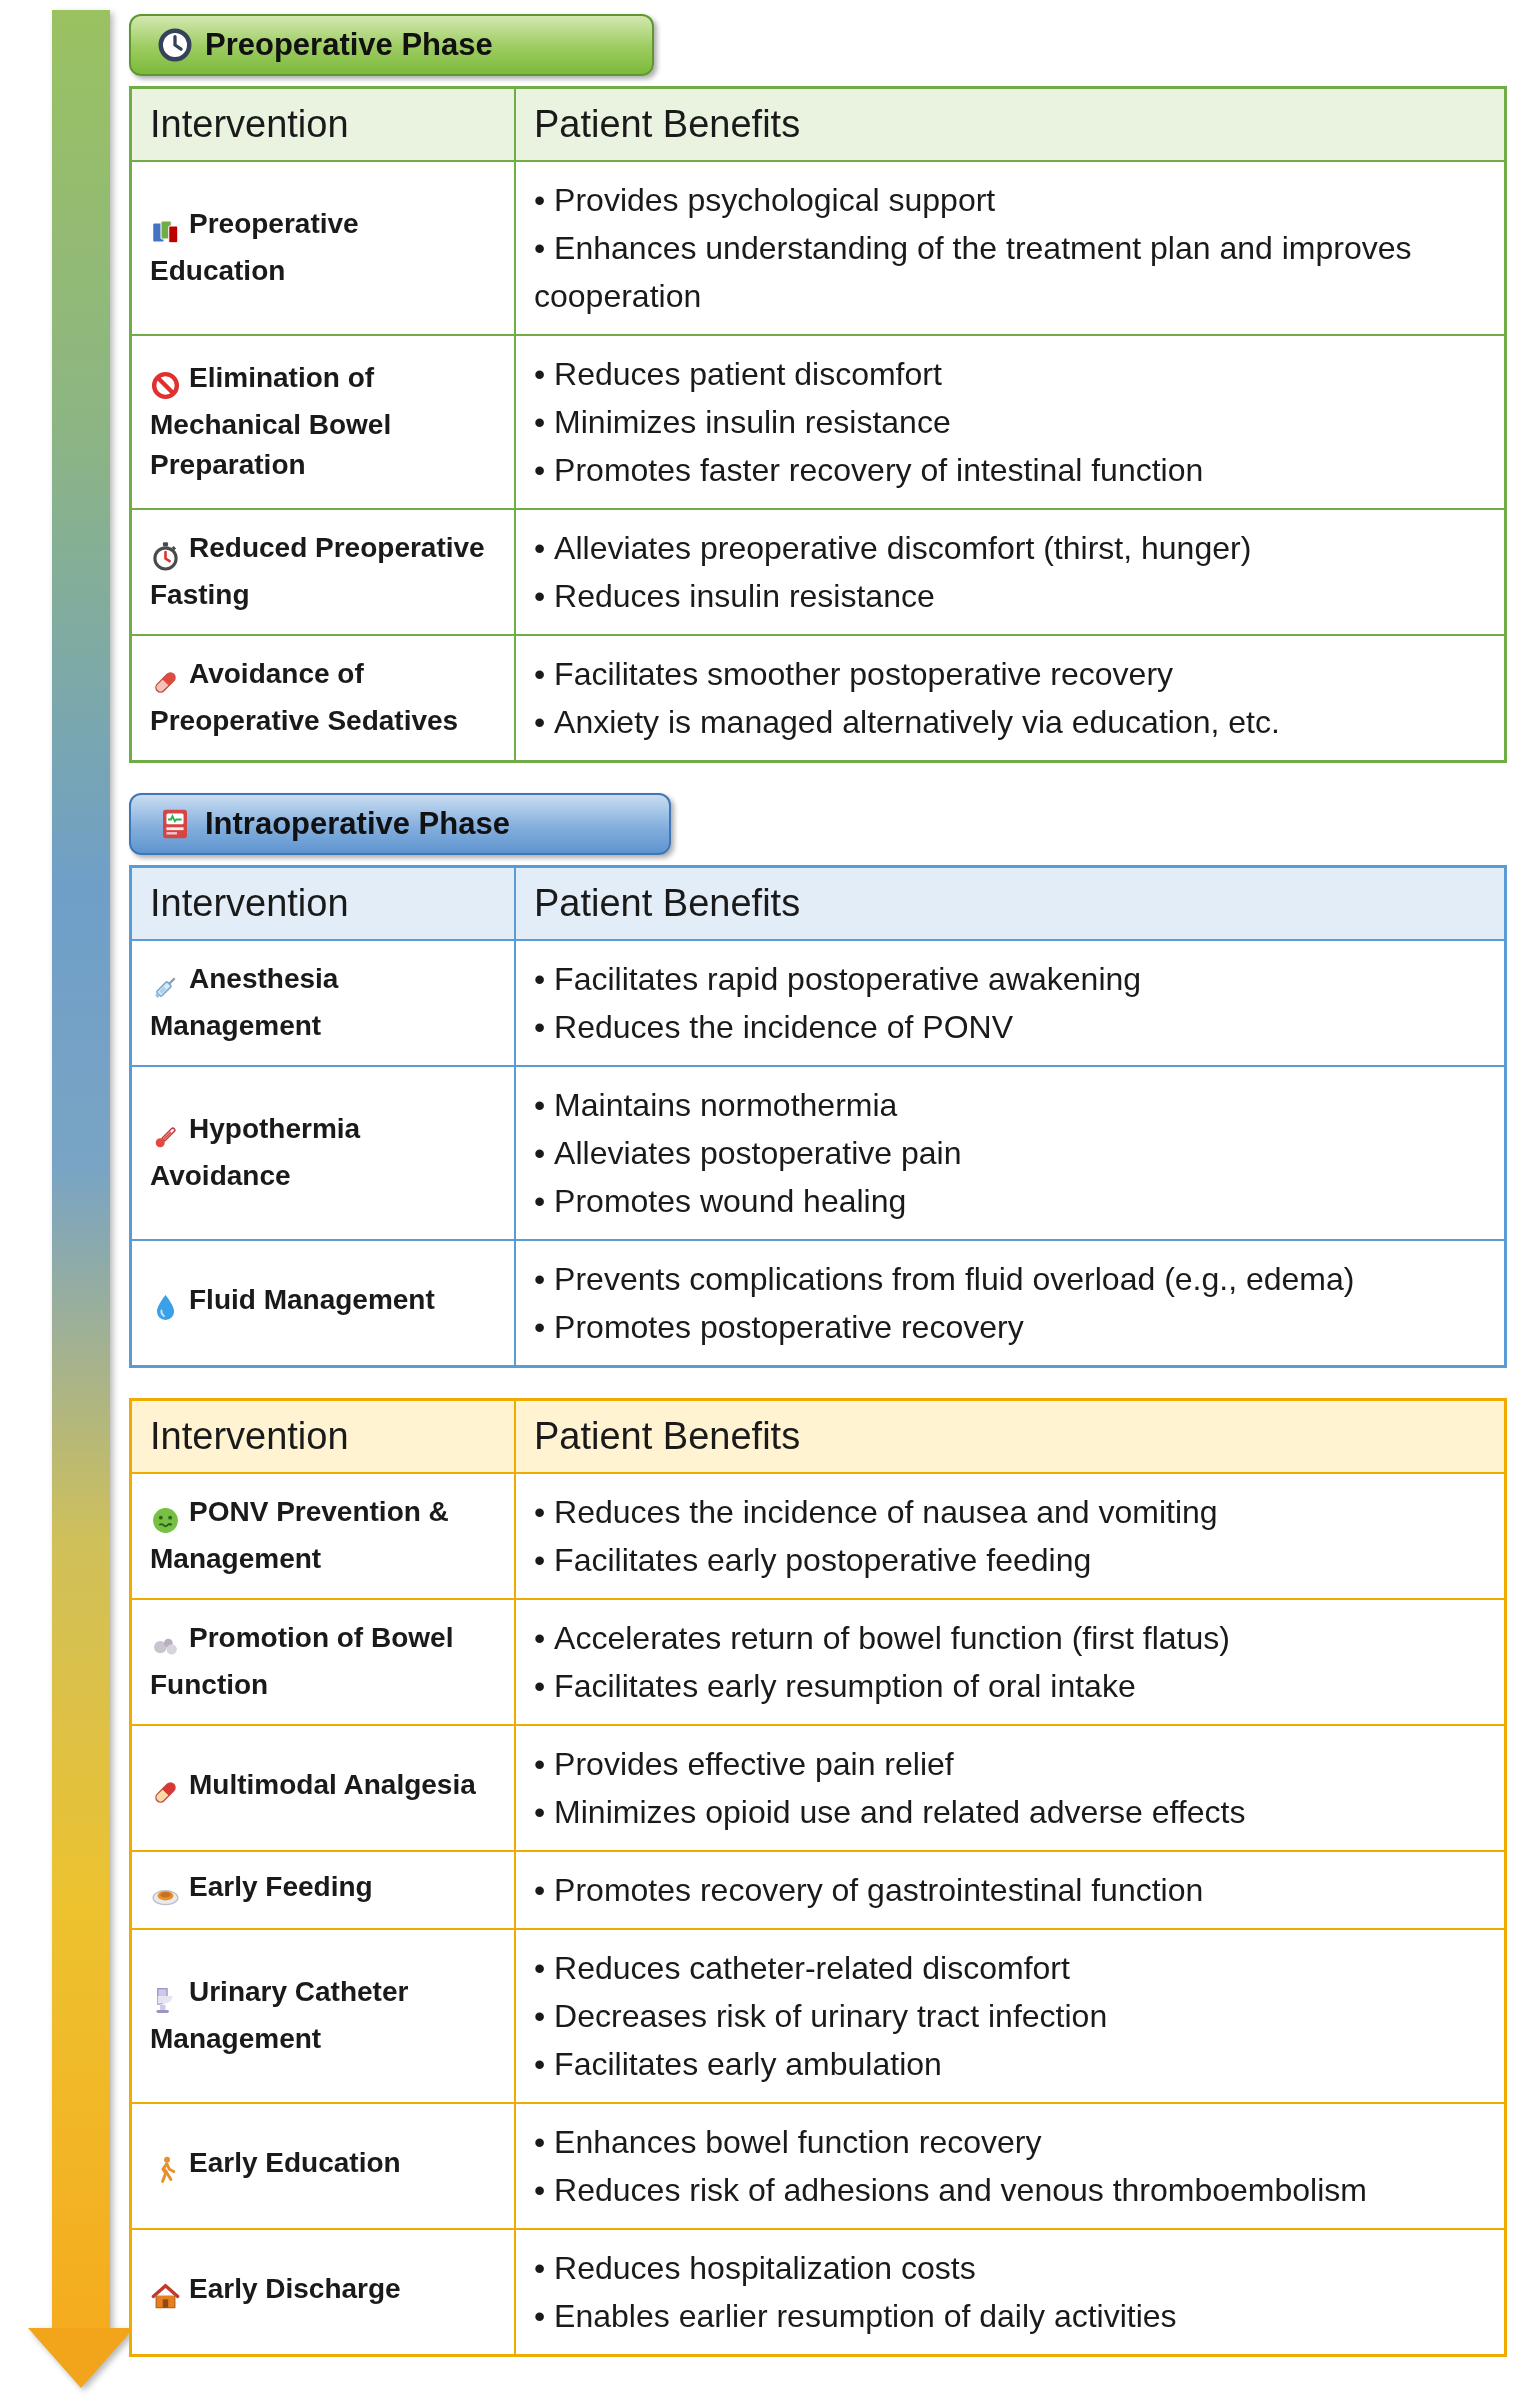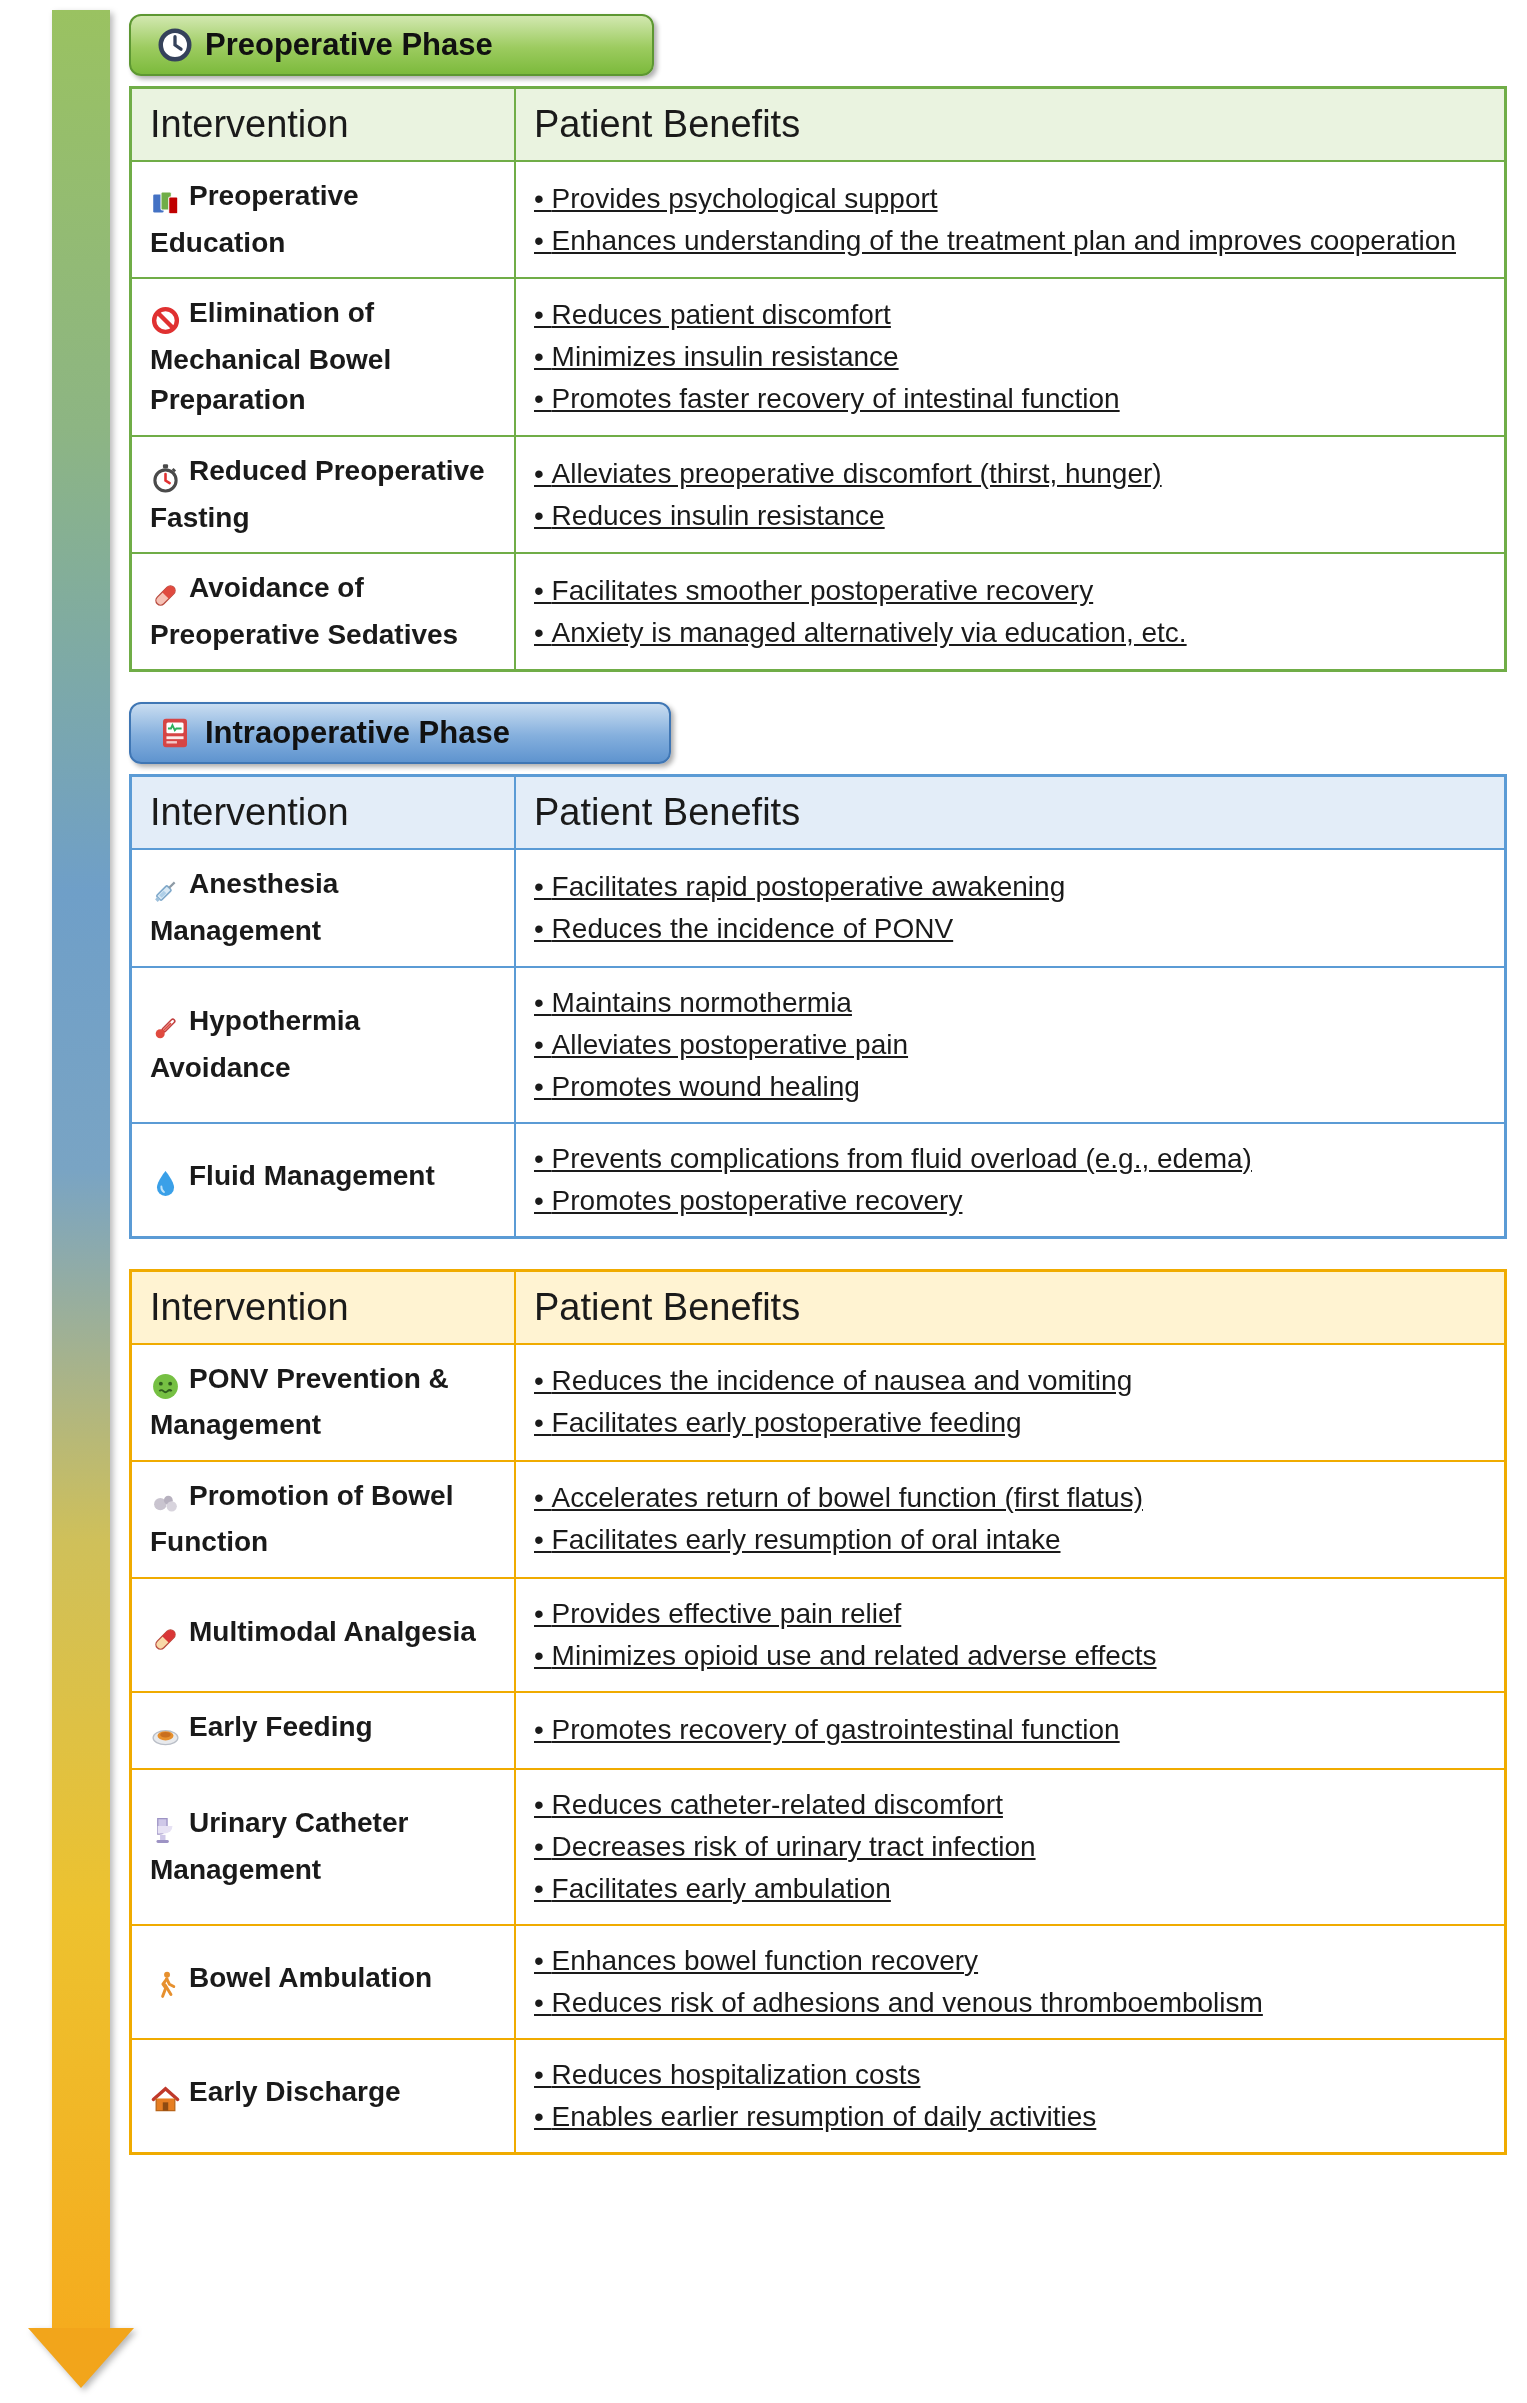--- a/index.html
+++ b/index.html
@@ -38,21 +38,21 @@
   .phase.green{--border:#70ad47;--head-bg:#eaf3e0;}
   .phase.blue {--border:#5b9bd5;--head-bg:#e3edf8;}
   .phase.gold {--border:#f0ab00;--head-bg:#fff3d2;}
 
   table.phase-table{border-collapse:collapse;width:100%;background:#fff;border:3px solid var(--border);}
   .phase-table th,.phase-table td{border:2.5px solid var(--border);padding:14px 18px;vertical-align:middle;text-align:left;}
   .phase-table th{background:var(--head-bg);font-weight:normal;font-size:38px;color:#1a1a1a;}
   .phase-table th.col-int,.phase-table td.col-int{width:346px;}
 
   td.col-int{font-size:28px;font-weight:bold;line-height:1.45;}
-  td.col-ben{font-size:28px;line-height:1.5;text-decoration:underline;}
+  td.col-ben{font-size:32px;line-height:1.5;}
   .bullet{display:block;}
   .bullet::before{content:"\2022\00a0";}
 
   .row-icon{display:inline-block;margin-right:8px;vertical-align:-6px;}
   .row-icon svg{width:31px;height:31px;display:inline-block;vertical-align:middle;}
 </style>
 </head>
 <body>
 
 <div class="flow-arrow">
@@ -252,21 +252,21 @@
             <span class="bullet">Reduces catheter-related discomfort</span>
             <span class="bullet">Decreases risk of urinary tract infection</span>
             <span class="bullet">Facilitates early ambulation</span>
           </td>
         </tr>
         <tr>
           <td class="col-int"><span class="row-icon"><svg viewBox="0 0 24 24">
                   <circle cx="13.2" cy="3.6" r="2.3" fill="#e6902e"></circle>
                   <path d="M13 6.8l-3 4.2 2.2 3-2.4 6.4" stroke="#e6902e" stroke-width="2.3" fill="none" stroke-linecap="round" stroke-linejoin="round"></path>
                   <path d="M13 6.8l2 4.2 3.4 1.8M11.6 11.4l4.6 7.6" stroke="#e6902e" stroke-width="2.3" fill="none" stroke-linecap="round"></path>
-                </svg></span><span>Bowel Ambulation</span></td>
+                </svg></span><span>Early Education</span></td>
           <td class="col-ben">
             <span class="bullet">Enhances bowel function recovery</span>
             <span class="bullet">Reduces risk of adhesions and venous thromboembolism</span>
           </td>
         </tr>
         <tr>
           <td class="col-int"><span class="row-icon"><svg viewBox="0 0 24 24">
                   <path d="M2.6 12 12 3.6 21.4 12" fill="none" stroke="#c0392b" stroke-width="2.6" stroke-linecap="round"></path>
                   <path d="M4.8 11.2v9.4h14.4v-9.4" fill="#e67e22" stroke="#b9651a" stroke-width="1"></path>
                   <rect x="9.9" y="14.2" width="4.2" height="6.4" fill="#8e4b12"></rect>

